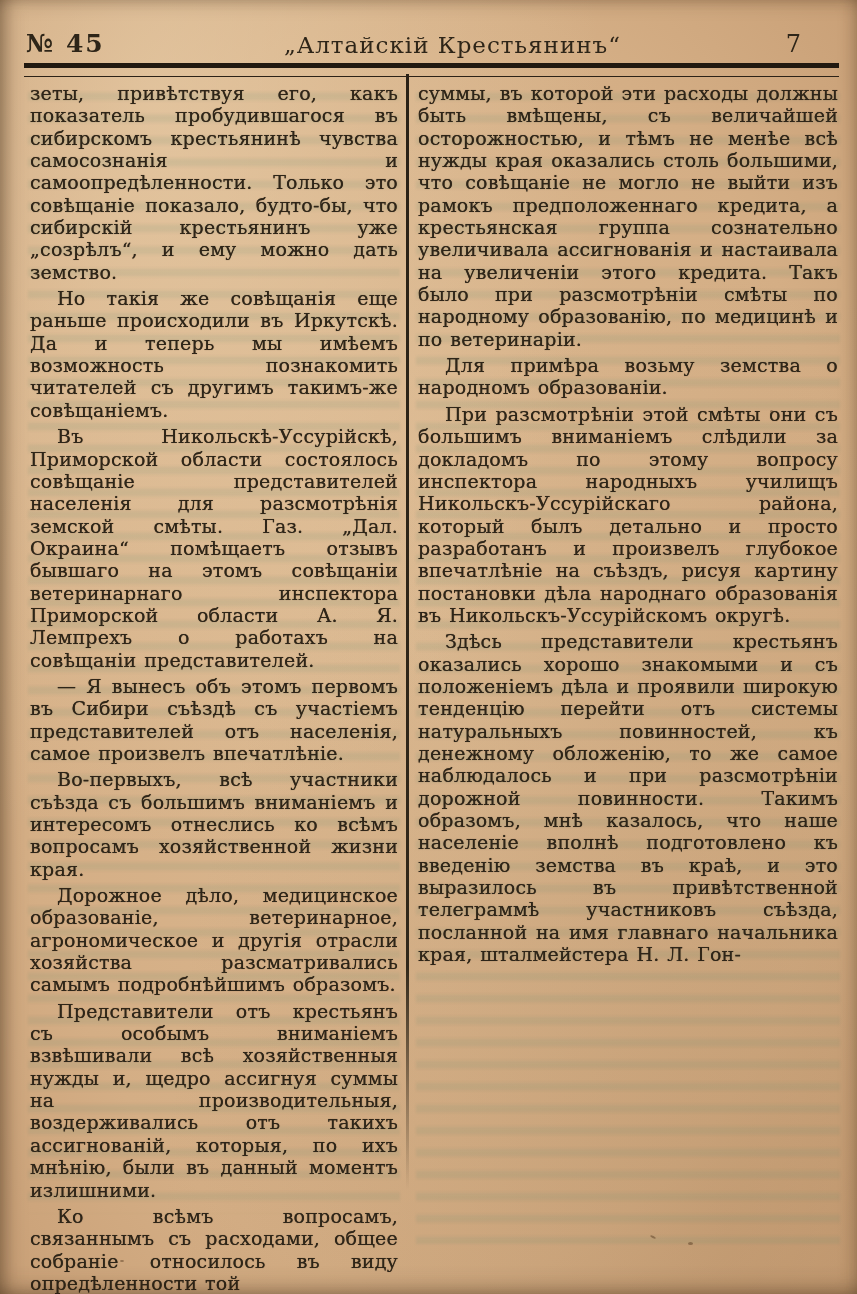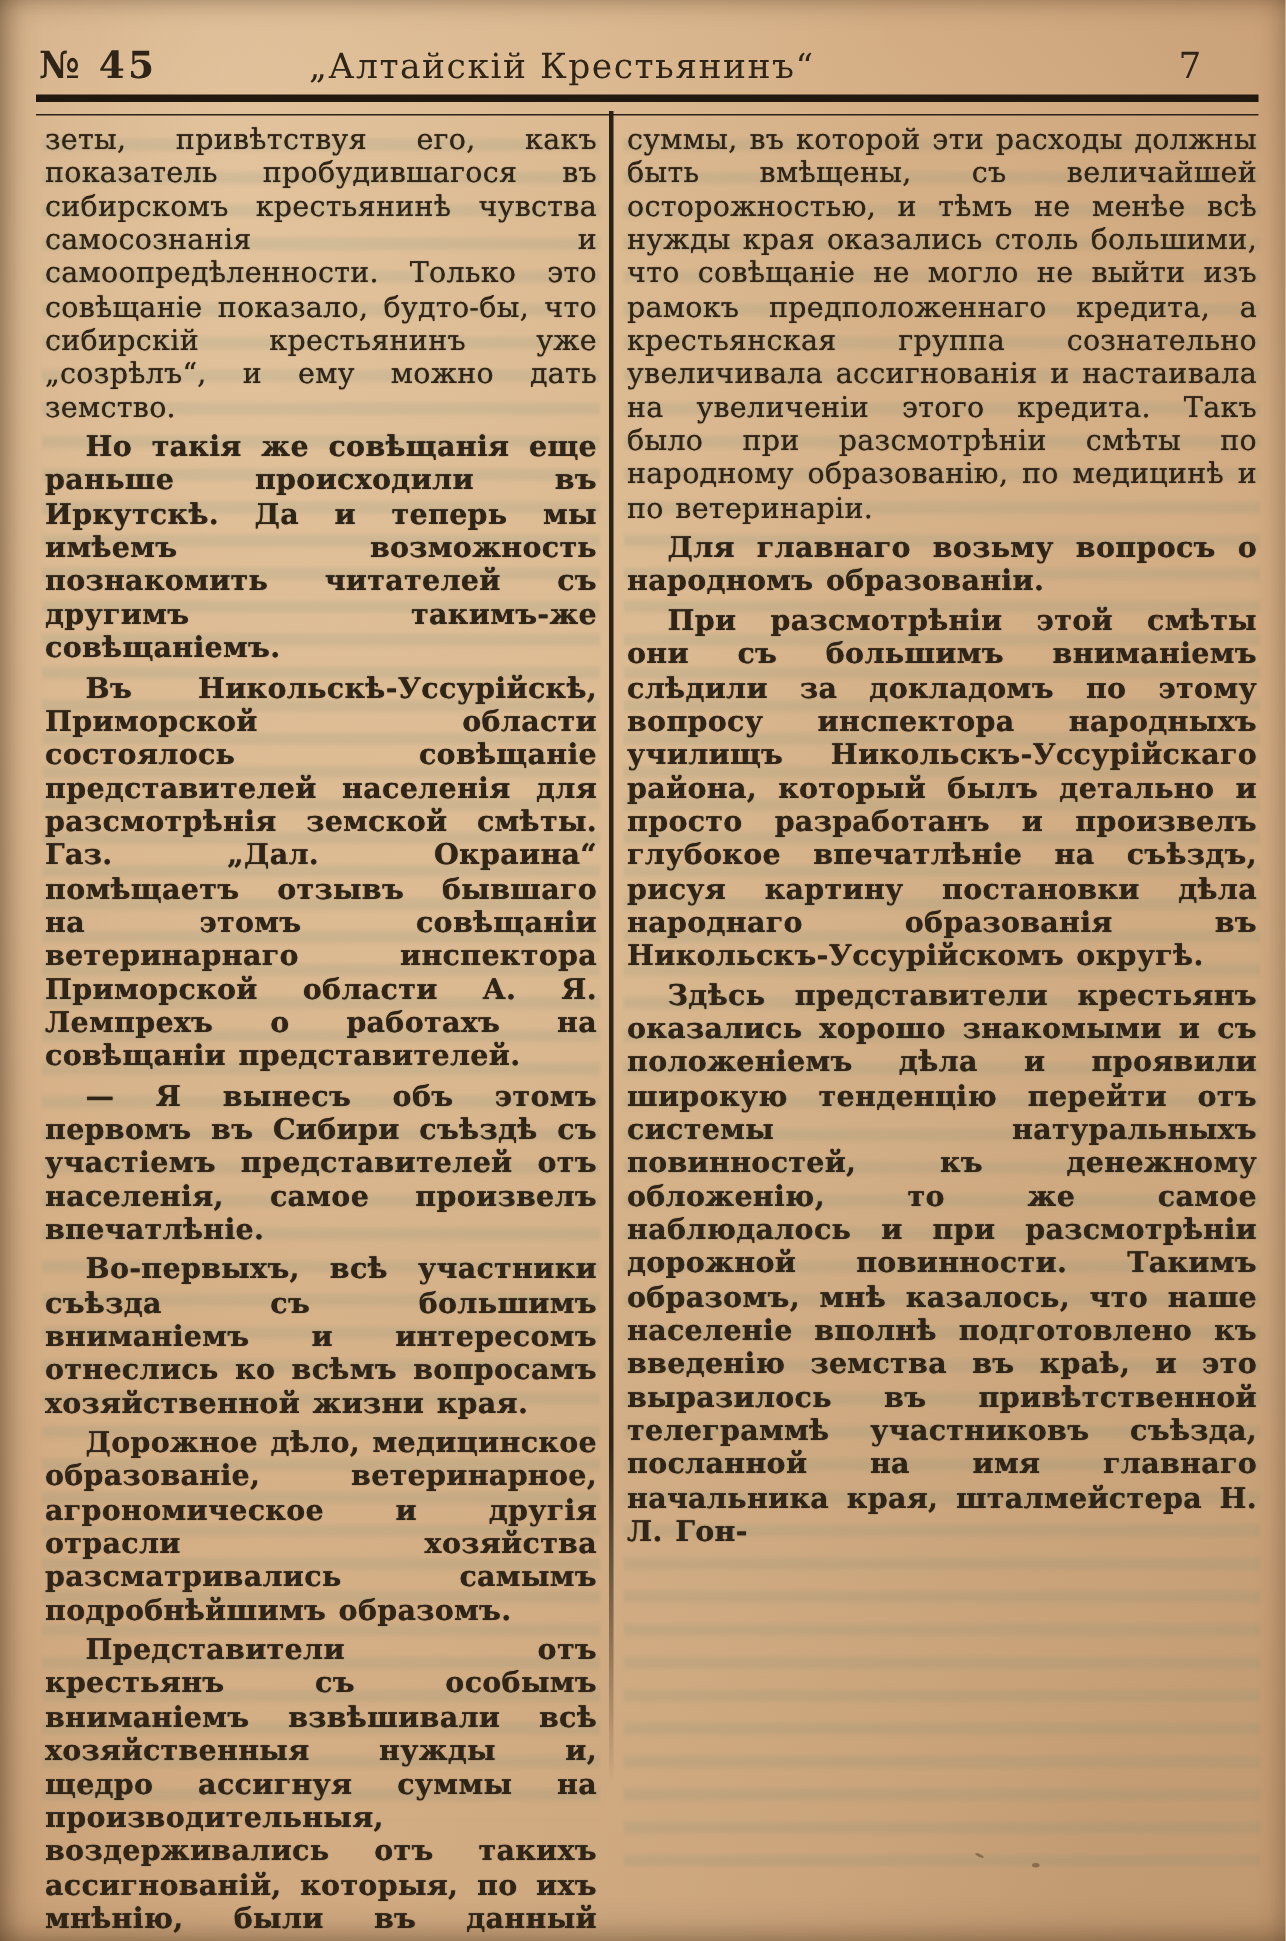--- a/index.html
+++ b/index.html
@@ -61,21 +61,21 @@
     z-index: 3;
   }
   .issue-no {
     font-size: 25px;
     letter-spacing: 2px;
     width: 180px;
     font-weight: bold;
   }
   .masthead {
     flex: 1;
-    text-align: left;
+    text-align: right;
     font-size: 23px;
     letter-spacing: 1px;
   }
   .page-no {
     width: 180px;
     text-align: right;
     padding-right: 36px;
     font-size: 24px;
   }
   .header-rule {
@@ -106,21 +106,21 @@
     font-size: 19px;
     line-height: 22.35px;
     letter-spacing: 0.2px;
     word-spacing: 1.5px;
     color: #2e2518;
     text-shadow: 0 0 0.7px rgba(46,37,24,0.85);
   }
   .column.left  { left: 26px;  width: 376px; }
   .column.right { left: 414px; width: 428px; }
   .column p { margin: 4px; }
-  .column p.indent { text-indent: 27px; font-weight: bold; }
+  .column p.indent { text-indent: 27px; }
 </style>
 </head>
 <body>
 
 <div class="vignette"></div>
 <div class="bleed left"></div>
 <div class="bleed right"></div>
 <div class="speck" style="left:688px; top:1242px; width:5px; height:3px;"></div>
 <div class="speck" style="left:650px; top:1236px; width:6px; height:2px; transform:rotate(25deg);"></div>
 <div class="speck" style="left:770px; top:410px; width:3px; height:3px;"></div>
@@ -139,16 +139,16 @@
     <p class="indent">Но такія же совѣщанія еще раньше происходили въ Иркутскѣ. Да и теперь мы имѣемъ возможность познакомить читателей съ другимъ такимъ-же совѣщаніемъ.</p>
     <p class="indent">Въ Никольскѣ-Уссурійскѣ, Приморской области состоялось совѣщаніе представителей населенія для разсмотрѣнія земской смѣты. Газ. „Дал. Окраина“ помѣщаетъ отзывъ бывшаго на этомъ совѣщаніи ветеринарнаго инспектора Приморской области А. Я. Лемпрехъ о работахъ на совѣщаніи представителей.</p>
     <p class="indent">— Я вынесъ объ этомъ первомъ въ Сибири съѣздѣ съ участіемъ представителей отъ населенія, самое произвелъ впечатлѣніе.</p>
     <p class="indent">Во-первыхъ, всѣ участники съѣзда съ большимъ вниманіемъ и интересомъ отнеслись ко всѣмъ вопросамъ хозяйственной жизни края.</p>
     <p class="indent">Дорожное дѣло, медицинское образованіе, ветеринарное, агрономическое и другія отрасли хозяйства разсматривались самымъ подробнѣйшимъ образомъ.</p>
     <p class="indent">Представители отъ крестьянъ съ особымъ вниманіемъ взвѣшивали всѣ хозяйственныя нужды и, щедро ассигнуя суммы на производительныя, воздерживались отъ такихъ ассигнованій, которыя, по ихъ мнѣнію, были въ данный моментъ излишними.</p>
     <p class="indent">Ко всѣмъ вопросамъ, связаннымъ съ расходами, общее собраніе относилось въ виду опредѣленности той</p>
   </div>
 <div class="column right">
     <p class="">суммы, въ которой эти расходы должны быть вмѣщены, съ величайшей осторожностью, и тѣмъ не менѣе всѣ нужды края оказались столь большими, что совѣщаніе не могло не выйти изъ рамокъ предположеннаго кредита, а крестьянская группа сознательно увеличивала ассигнованія и настаивала на увеличеніи этого кредита. Такъ было при разсмотрѣніи смѣты по народному образованію, по медицинѣ и по ветеринаріи.</p>
-    <p class="indent">Для главнаго возьму вопросъ о народномъ образованіи.</p>
+    <p class="indent">Для примѣра возьму земства о народномъ образованіи.</p>
     <p class="indent">При разсмотрѣніи этой смѣты они съ большимъ вниманіемъ слѣдили за докладомъ по этому вопросу инспектора народныхъ училищъ Никольскъ-Уссурійскаго района, который былъ детально и просто разработанъ и произвелъ глубокое впечатлѣніе на съѣздъ, рисуя картину постановки дѣла народнаго образованія въ Никольскъ-Уссурійскомъ округѣ.</p>
     <p class="indent">Здѣсь представители крестьянъ оказались хорошо знакомыми и съ положеніемъ дѣла и проявили широкую тенденцію перейти отъ системы натуральныхъ повинностей, къ денежному обложенію, то же самое наблюдалось и при разсмотрѣніи дорожной повинности. Такимъ образомъ, мнѣ казалось, что наше населеніе вполнѣ подготовлено къ введенію земства въ краѣ, и это выразилось въ привѣтственной телеграммѣ участниковъ съѣзда, посланной на имя главнаго начальника края, шталмейстера Н. Л. Гон-</p>
   </div>
 
 </body></html>

